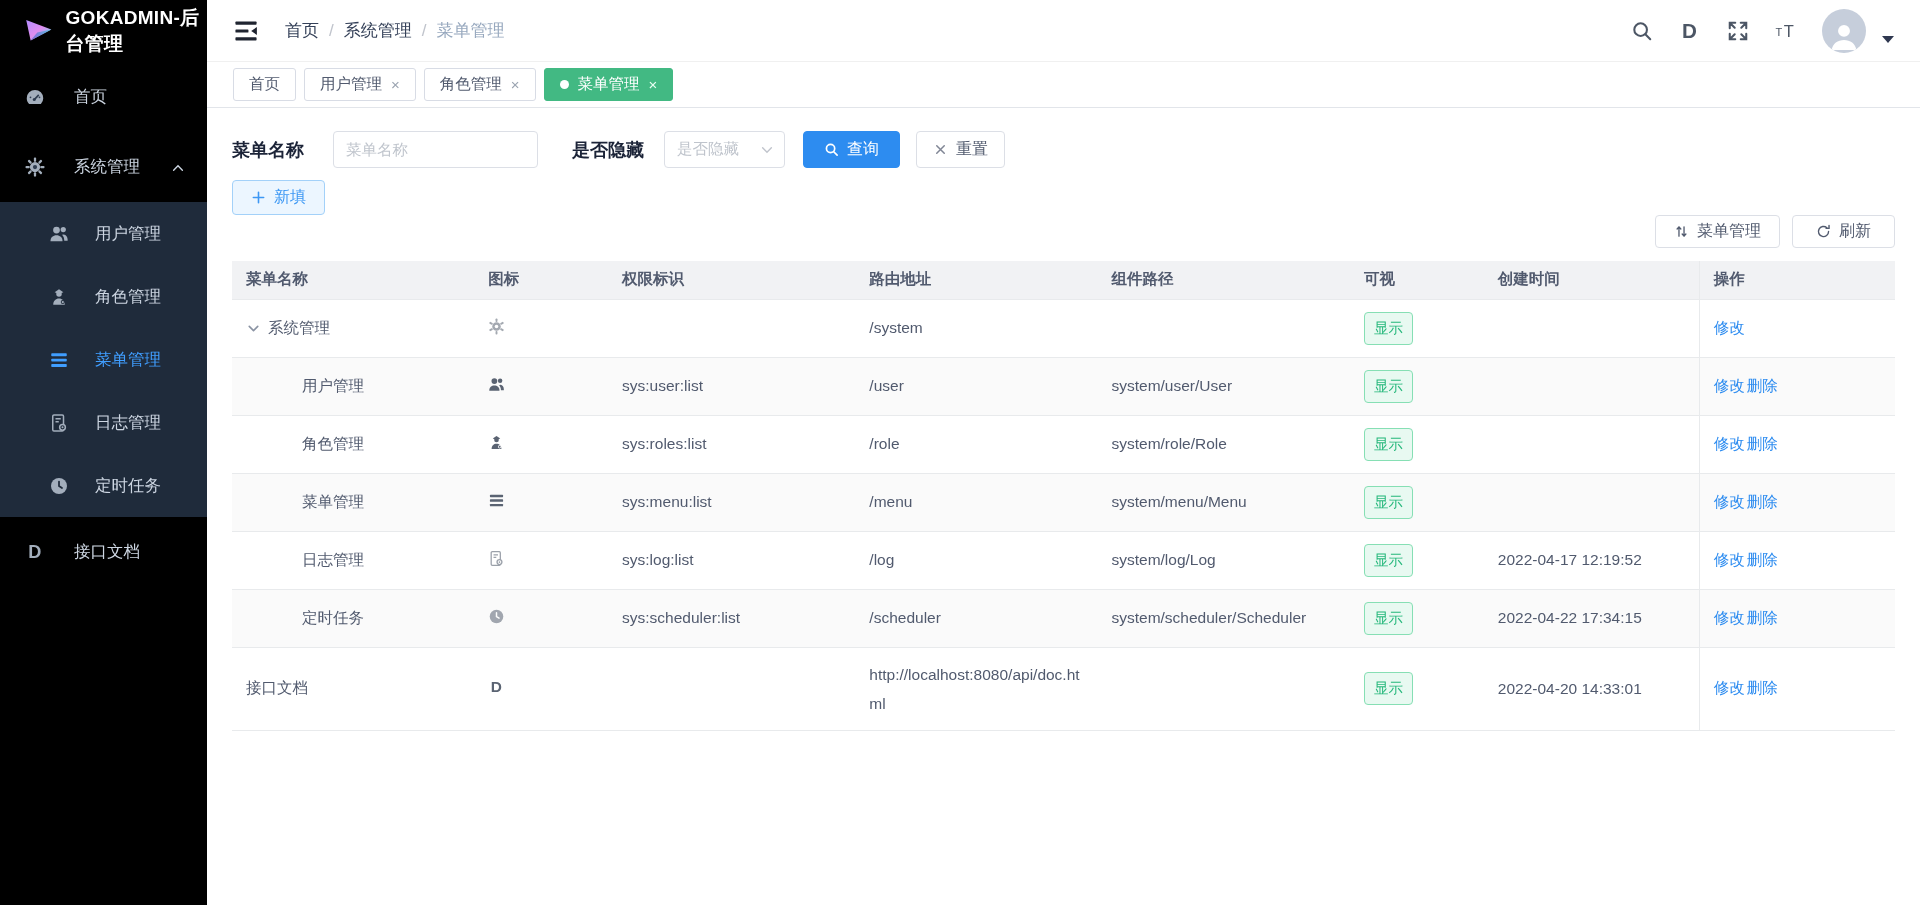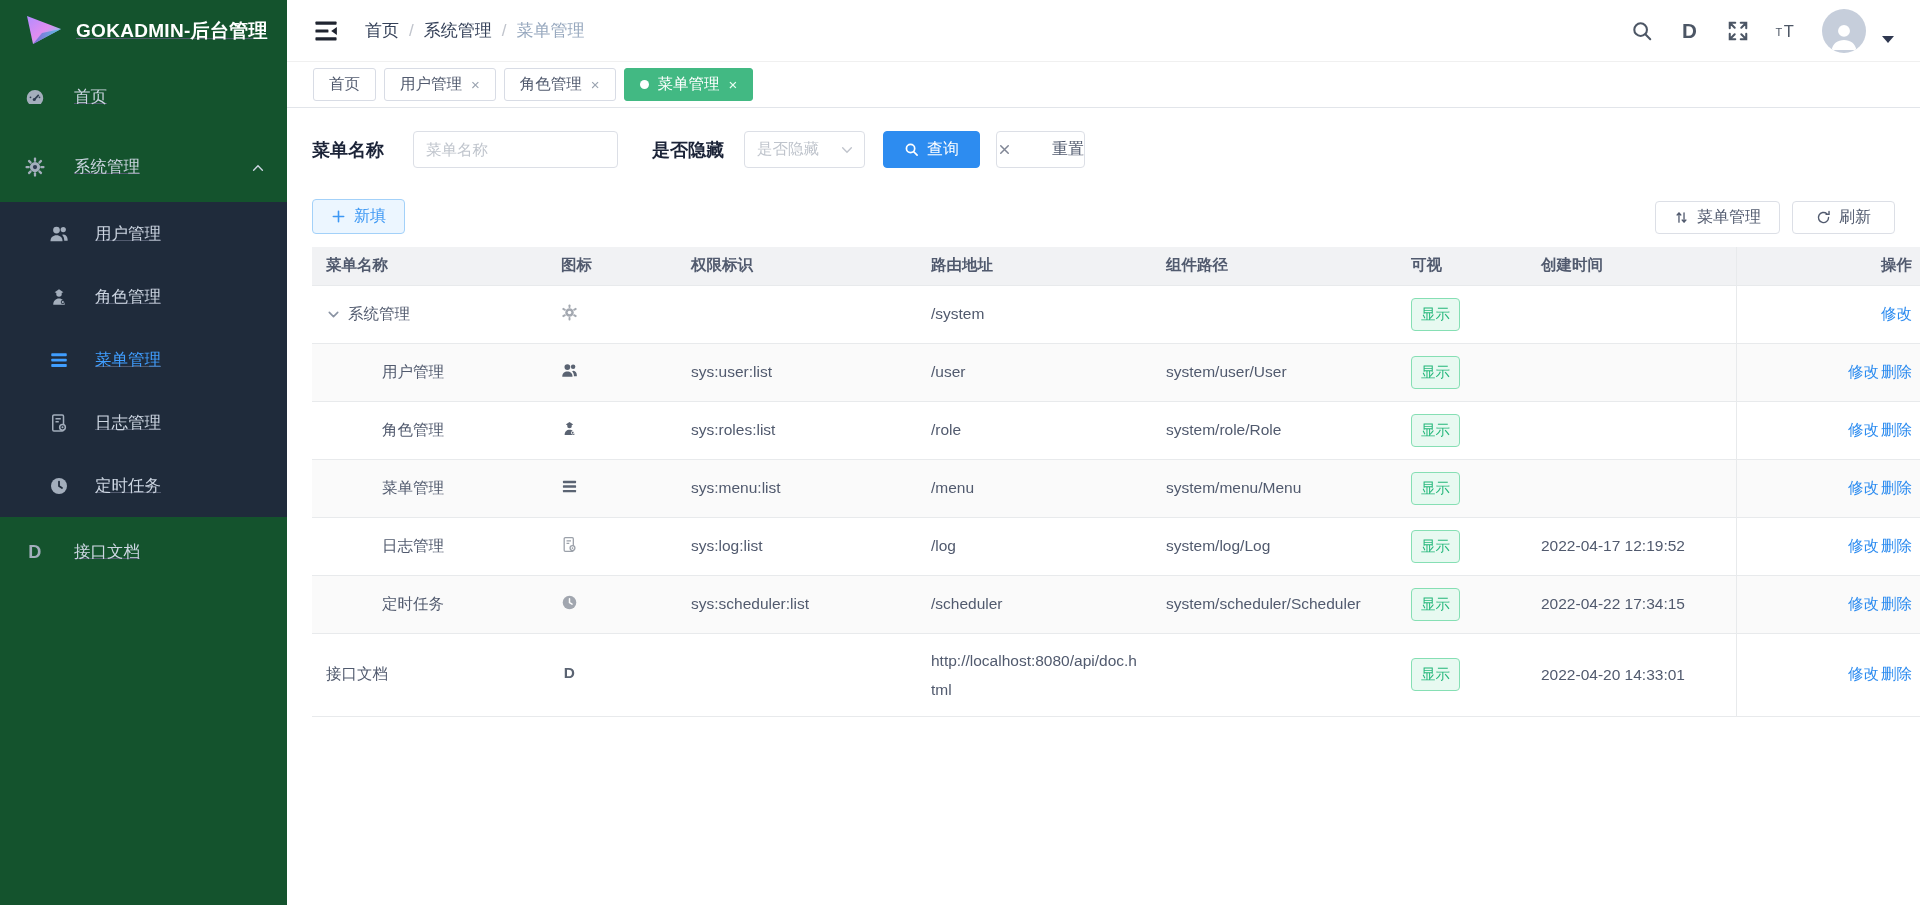--- a/index.html
+++ b/index.html
@@ -1,21 +1,21 @@
 <!DOCTYPE html>
 <html><head>
 <meta charset="utf-8">
 <style>
   * { box-sizing: border-box; margin: 0; padding: 0; }
   html,body { width:1920px; height:905px; overflow:hidden; background:#fff;
     font-family:"Liberation Sans","DejaVu Sans",sans-serif; color:#515a6e; }
   .app { display:flex; width:1920px; height:905px; }
 
   
-  .sidebar { width:287px; height:905px; background:#14532d; flex-shrink:0;text-decoration:underline; }
+  .sidebar { width:207px; height:905px; background:#000000; flex-shrink:0; }
   .logo { height:62px; display:flex; align-items:center; padding-left:24px; gap:12px; cursor:pointer; }
   .logo svg { width:40px; height:34px; }
   .logo-title { color:#fff; font-size:19px; font-weight:bold; letter-spacing:.3px; }
   .s-item { height:70px; display:flex; align-items:center; padding-left:25px; gap:29px;
     color:#cdd6e2; font-size:16.5px; cursor:pointer; position:relative; }
   .s-item .s-icon { width:20px; height:20px; color:#a3aebc; display:flex; align-items:center; }
   .s-item .s-icon svg { width:20px; height:20px; }
   .s-sub { background:#1f2b3b; }
   .s-sub .s-item { height:63px; padding-left:49px; gap:26px; }
   .s-item.active { color:#409eff; }
@@ -63,35 +63,35 @@
   .f-input::placeholder { color:#bfc4cc; }
   .f-label2 { margin-left:34px; }
   .f-select { width:121px; height:37px; margin-left:20px; border:1px solid #dcdfe6; border-radius:4px;
     display:flex; align-items:center; justify-content:space-between; padding:0 10px 0 12px;
     color:#bfc4cc; font-size:15.5px; cursor:pointer; }
   .f-select svg { width:14px; height:14px; color:#c0c4cc; }
   .btn { display:flex; align-items:center; justify-content:center; gap:8px; border-radius:4px;
     font-size:16px; cursor:pointer; border:1px solid #dcdfe6; background:#fff; color:#515a6e; }
   .btn svg { width:15px; height:15px; }
   .btn-primary { margin-left:18px; width:97px; height:37px; background:#2d8cf0; border-color:#2d8cf0; color:#fff; }
-  .btn-reset { margin-left:16px; width:89px; height:37px;justify-content:space-between; }
-
-  .toolbar { margin-top:31px; display:flex; align-items:flex-end; }
+  .btn-reset { margin-left:16px; width:89px; height:37px; }
+
+  .toolbar { margin-top:12px; display:flex; align-items:flex-start;flex-direction:column; }
   .btn-add { width:93px; height:35px; background:#ecf6ff; border-color:#a3d1f9; color:#3d98f4; }
   .toolbar-right { margin-left:auto; display:flex; gap:12px; }
   .btn-cond { width:125px; height:33px; }
   .btn-refresh { width:103px; height:33px; }
 
   
   table { margin-top:13px; width:100%; border-collapse:collapse; table-layout:fixed; font-size:15.5px; }
   thead th { background:#f1f2f4; height:38px; text-align:left; padding:0 14px; color:#515a6e;
     font-weight:bold; font-size:15.5px; border-bottom:1px solid #e8eaec; }
   tbody td { padding:12px 14px; border-bottom:1px solid #e8eaec; color:#515a6e; vertical-align:middle; }
   tbody tr.stripe { background:#fafafa; }
-  .c-op, th.c-op { border-left:1px solid #e8eaec; text-align:right; }
+  .c-op, th.c-op { border-left:1px solid #e8eaec; text-align:left; }
   .name-wrap { display:flex; align-items:center; gap:7px; }
   .name-wrap.level-1 { padding-left:56px; }
   .caret { width:15px; height:15px; color:#8a93a3; cursor:pointer; display:inline-flex; }
   .caret svg { width:15px; height:15px; }
   .ticon { width:17px; height:17px; color:#5a6372; display:inline-flex; }
   .ticon svg { width:17px; height:17px; }
   .c-route { word-break:break-all; line-height:1.9; }
   .badge { display:inline-block; padding:6px 9px; border-radius:4px; background:#e8f9f1;
     border:1px solid #86dfb4; color:#27b87c; font-size:14.5px; }
   .link { color:#2d8cf0; cursor:pointer; font-size:15.5px; }

